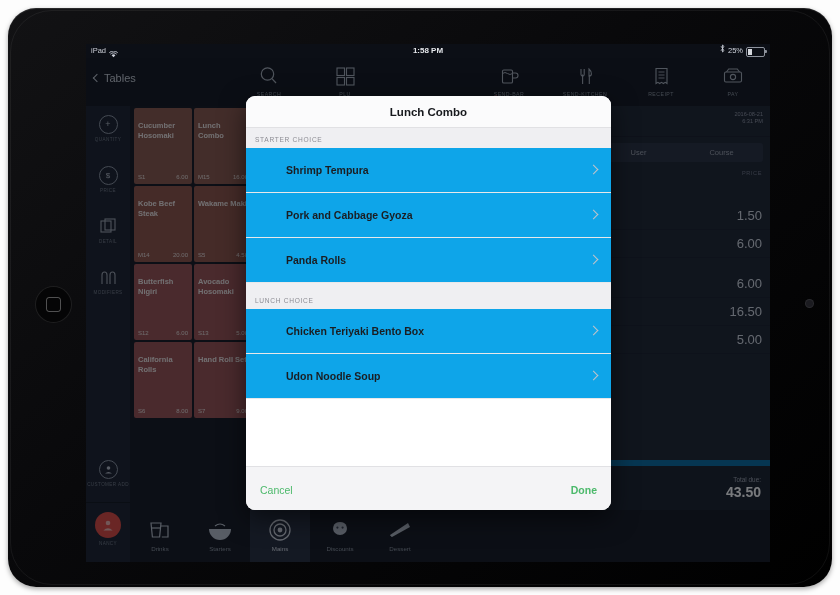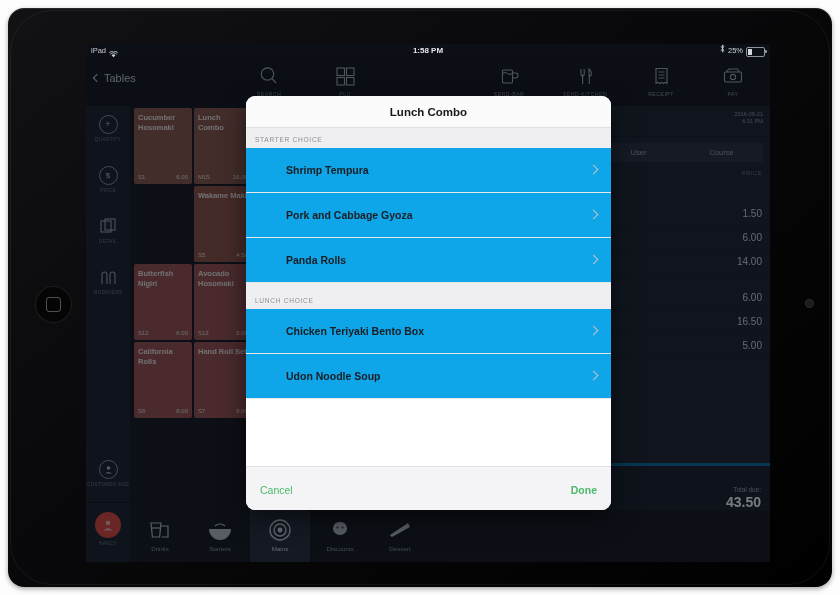--- a/index.html
+++ b/index.html
@@ -4,21 +4,21 @@
 <style>
   html,body{margin:0;padding:0;background:#ffffff;}
   body{width:840px;height:595px;overflow:hidden;font-family:"Liberation Sans",sans-serif;}
 
   .stage{position:relative;width:840px;height:595px;background:#fdfdfd;}
 
   
   .ipad{
     position:absolute;left:8px;top:8px;width:824px;height:579px;
     background:linear-gradient(140deg,#121214 0%,#09090b 42%,#000 100%);
-    border-radius:16px;
+    border-radius:28px;
     box-shadow:0 2px 5px rgba(0,0,0,.35), inset 0 1px 1px rgba(255,255,255,.12);
   }
   .ipad:before{
     content:"";position:absolute;inset:2px;border-radius:42px;
     border:1px solid rgba(255,255,255,.06);pointer-events:none;
   }
   .home-btn{
     position:absolute;left:27px;top:278px;width:35px;height:35px;border-radius:50%;
     background:#050506;border:1px solid rgba(255,255,255,.10);
   }
@@ -68,43 +68,43 @@
   .rail-item{height:44px;padding-top:7px;text-align:center;color:#7d8characters;}
   .rail-item{color:#79808e;}
   .rail-ic{display:flex;align-items:center;justify-content:center;height:22px;}
   .rail-lb{font-size:4.6px;letter-spacing:.4px;margin-top:2px;color:#6f7684;}
   .circ{width:17px;height:17px;border-radius:50%;border:1px solid #8d94a2;display:flex;align-items:center;justify-content:center;color:#b6bcc7;font-size:9px;}
   .rail-bottom{position:absolute;left:0;bottom:0;width:44px;}
   .avatar{width:26px;height:26px;border-radius:50%;background:#e0453c;margin:0 auto;display:flex;align-items:center;justify-content:center;}
 
   
   .grid{position:absolute;left:44px;top:62px;width:375px;height:404px;background:#10131b;padding:2px;box-sizing:border-box;}
-  .tile{position:absolute;width:58px;height:76px;border-radius:2px;box-sizing:border-box;padding:5px 4px;color:#f0e7e4;}
+  .tile{position:absolute;width:58px;height:76px;border-radius:2px;box-sizing:border-box;padding:13px 4px;color:#f0e7e4;}
   .tile .tname{font-size:7.5px;line-height:9.5px;font-weight:bold;}
   .tile .trow{position:absolute;left:4px;right:4px;bottom:4px;display:flex;justify-content:space-between;font-size:6px;color:#e8dcd8;}
 
   
   .catbar{position:absolute;left:44px;top:466px;width:640px;height:52px;background:#10131b;display:flex;}
   .cat{width:60px;text-align:center;padding-top:7px;color:#8b919d;}
   .cat.sel{background:#222838;}
   .cat .cic{height:26px;display:flex;align-items:center;justify-content:center;}
   .cat .clb{font-size:6.2px;margin-top:2px;}
 
   
   .order{position:absolute;left:419px;top:62px;width:265px;height:404px;background:#1a1f2c;border-left:1px solid #0b0e14;}
   .ord-head{height:30px;position:relative;border-bottom:1px solid #141825;}
   .ord-title{position:absolute;left:9px;top:8px;font-size:10px;font-weight:bold;color:#e9ebef;}
   .ord-date{position:absolute;right:8px;top:5px;text-align:right;font-size:5.6px;line-height:7px;color:#8f95a2;}
   .segs{display:flex;margin:6px 8px 0 8px;border-radius:3px;overflow:hidden;background:#252b3b;}
   .seg{flex:1;text-align:center;font-size:7.5px;padding:5px 0;color:#9aa0ac;}
   .seg.on{background:#323a4d;color:#d9dce2;}
   .colhead{display:flex;justify-content:space-between;padding:8px 9px 4px 9px;font-size:5.6px;letter-spacing:.6px;color:#6e7584;}
-  .oline{display:flex;justify-content:space-between;padding:6px 9px;font-size:10px;color:#c3c8d2;border-bottom:1px solid #151a26;text-align:right;}
+  .oline{display:flex;justify-content:space-between;padding:6px 9px;font-size:13px;color:#c3c8d2;border-bottom:1px solid #151a26;text-align:right;}
   .oline .amt{color:#d3d8e0;}
-  .ord-foot{position:absolute;left:0;bottom:0;width:265px;height:44px;background:#161b27;border-top:3px solid #0369a1;display:flex;align-items:flex-end;}
+  .ord-foot{position:absolute;left:0;bottom:0;width:265px;height:44px;background:#161b27;border-top:6px solid #0369a1;display:flex;align-items:center;}
   .seatbtn{width:32px;text-align:center;font-size:8px;color:#8f95a2;border-right:1px solid #101420;line-height:44px;height:44px;}
   .totbox{margin-left:auto;text-align:right;padding-right:10px;}
   .totlb{font-size:6.4px;color:#9aa0ac;}
   .totval{font-size:14px;font-weight:bold;color:#fff;margin-top:1px;}
 
   
   .dim{position:absolute;left:0;top:14px;width:684px;height:504px;background:rgba(10,12,18,.55);}
 
   
   .modal{
@@ -305,20 +305,27 @@
             <span>6.00</span>
           </div>
         </div>
         <div class="tile" style="left:64px;top:2px;background:#8a5547">
           <div class="tname">Lunch Combo</div>
           <div class="trow">
             <span>M15</span>
             <span>16.00</span>
           </div>
         </div>
+        <div class="tile" style="left:4px;top:80px;background:#8f5144">
+          <div class="tname">Kobe Beef Steak</div>
+          <div class="trow">
+            <span>M14</span>
+            <span>20.00</span>
+          </div>
+        </div>
         <div class="tile" style="left:64px;top:80px;background:#8f5144">
           <div class="tname">Wakame Maki</div>
           <div class="trow">
             <span>S5</span>
             <span>4.50</span>
           </div>
         </div>
         <div class="tile" style="left:64px;top:158px;background:#9a4f4f">
           <div class="tname">Avocado Hosomaki</div>
           <div class="trow">
@@ -367,24 +374,20 @@
           <span>PRICE</span>
         </div>
         <div style="height:22px"></div>
         <div class="oline">
           <span></span>
           <span class="amt">1.50</span>
         </div>
         <div class="oline">
           <span>Cabbage Gyoza</span>
           <span class="amt">6.00</span>
-        </div>
-        <div class="oline">
-          <span>Teriyaki Bento Box</span>
-          <span class="amt">14.00</span>
         </div>
         <div class="oline" style="border-bottom:none">
           <span></span>
           <span class="amt"></span>
         </div>
         <div class="oline">
           <span>Tempura</span>
           <span class="amt">6.00</span>
         </div>
         <div class="oline">

